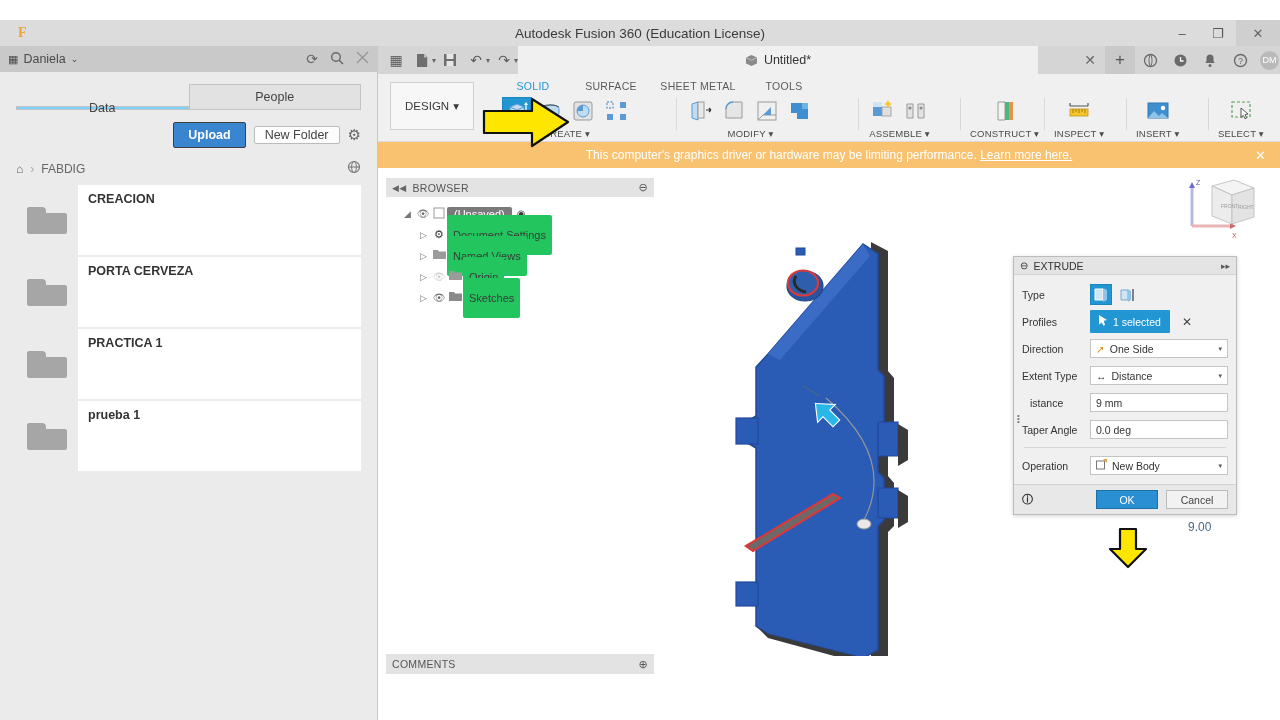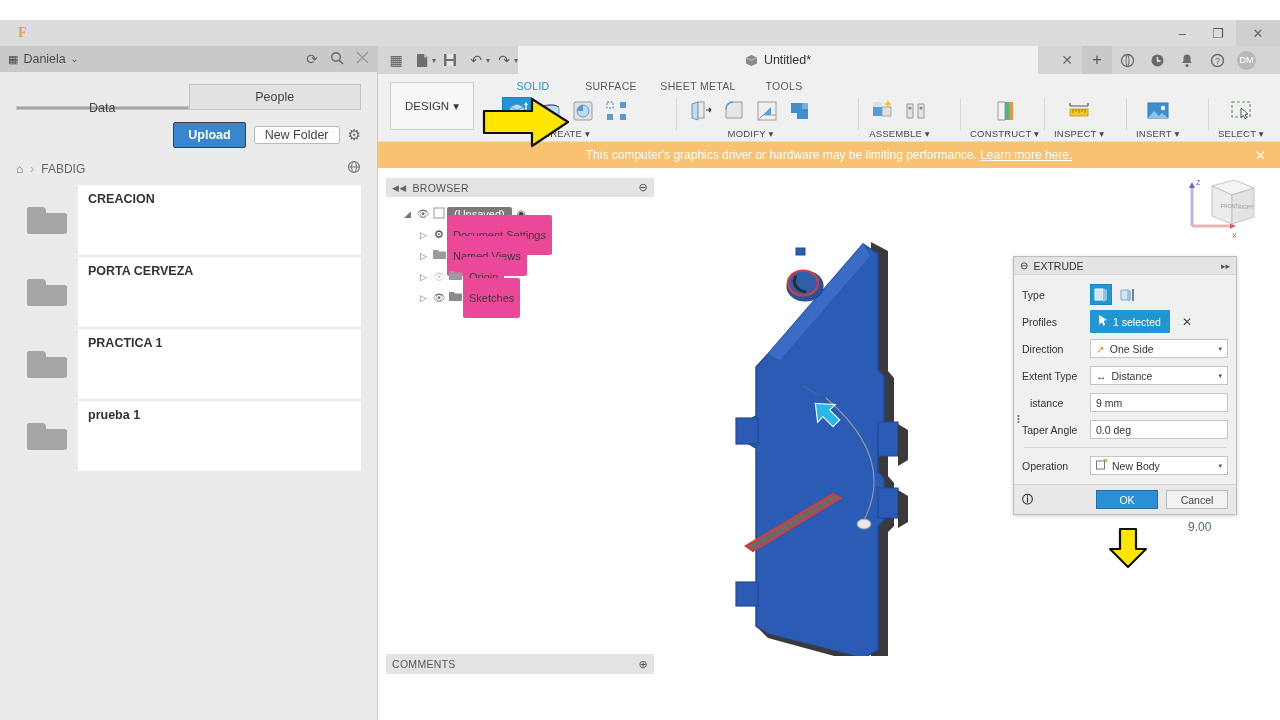--- a/index.html
+++ b/index.html
@@ -43,21 +43,21 @@
   .dp-header .grid-ic { margin-right: 6px; font-size: 11px; letter-spacing:-1px; }
   .dp-header .caret { margin-left: 5px; font-size: 9px; }
   .dp-header-right { margin-left: auto; display: flex; gap: 12px; align-items: center; }
   .dp-header-right span { font-size: 14px; color: #666; }
 
   .tabs-row { display: flex; margin: 12px 16px 0 16px; height: 26px; }
   .tab {
     flex: 1; display: flex; align-items: center; justify-content: center;
     font-size: 12.5px; color: #444; border: 1px solid #c3c3c3; background: #e2e2e2;
   }
-  .tab.active { background: #a3a3a3; margin-top: 22px; }
+  .tab.active { background: #7dd3fc; margin-top: 22px; }
 
   .dp-actions {
     display: flex; justify-content: flex-end; align-items: center;
     gap: 8px; margin: 12px 16px 0 16px;
   }
   .btn-upload {
     background: #3a85cf; color: #fff; border: 1px solid #404040;
     font-size: 12.5px; font-weight: bold; padding: 5px 14px; border-radius: 2px;
   }
   .btn-newfolder {
@@ -114,21 +114,21 @@
   .tb-car { font-size: 8px; color: #666; margin-left:-4px; }
   .tabbar-right { position: absolute; right: 0; top: 0; height: 28px; display: flex; align-items: center; }
   .tbr-ic {
     width: 30px; height: 28px; display: flex; align-items: center;
     justify-content: center; color: #6a6a6a; font-size: 14px;
   }
   .tbr-plus { background: #c9c9c9; color: #555; font-size: 17px; }
   .avatar {
     width: 21px; height: 21px; border-radius: 50%; background: #b9b9b9;
     color: #fff; font-size: 9px; display: flex; align-items: center;
-    justify-content: center; margin: 0 23px 0 4px; border: 1.5px solid #dadada;
+    justify-content: center; margin: 0 0 0 4px; border: 1.5px solid #dadada;
   }
 
   
   .ribbon { height: 68px; background: #f0f0f0; position: relative; border-bottom: 1px solid #ddd; }
   .design-box {
     position: absolute; left: 12px; top: 8px; width: 84px; height: 48px;
     border: 1px solid #cfcfcf; background: #f7f7f7; display: flex;
     align-items: center; justify-content: center; font-size: 11.5px; color: #3a3a3a; gap:4px;
   }
   .ribbon-tabs { position: absolute; left: 118px; top: 6px; display: flex; gap: 0; }
@@ -159,21 +159,21 @@
     padding: 0 6px; font-size: 10.5px; color: #555; letter-spacing: .3px;
   }
   .bp-head .collapse { color: #666; margin-right: 6px; font-size: 9px; }
   .bp-head .dot { margin-left: auto; font-size: 11px; color: #555; }
   .bp-body { background: #fff; padding-top: 6px; }
   .tree-row { display: flex; align-items: center; height: 21px; font-size: 11px; color: #3a3a3a; }
   .tw { width: 15px; text-align: center; color: #777; font-size: 9px; }
   .eye { width: 16px; text-align: center; color: #6a6a6a; font-size: 10px; }
   .ficon { width: 16px; text-align: center; font-size: 11px; }
   .node-sel { background: #7a7a7a; color: #fff; padding: 1px 7px; border-radius: 2px; }
-  .node-lbl { background: #ec4899; padding: 14px 6px; border-radius:2px; }
+  .node-lbl { background: #22c55e; padding: 14px 6px; border-radius:2px; }
 
   .comments {
     position: absolute; left: 8px; top: 486px; width: 268px; height: 20px;
     background: #e3e3e3; display: flex; align-items: center; padding: 4px 6px;
     font-size: 10.5px; color: #555; letter-spacing:.3px;
   }
   .comments .dot { margin-left: auto; font-size: 11px; }
 
   
   .dialog {
@@ -235,20 +235,21 @@
   }
   .viewcube { position: absolute; right: 16px; top: 6px; width: 92px; height: 78px; }
 </style>
 </head>
 <body>
 
 <div id="app">
 
 <div class="titlebar">
   <div class="fusion-logo">F</div>
+  <div class="title-text">Autodesk Fusion 360 (Education License)</div>
   <div class="win-btns">
     <div class="win-btn">–</div>
     <div class="win-btn">❐</div>
     <div class="win-btn close">✕</div>
   </div>
 </div>
 
 <div class="datapanel">
   <div class="dp-header">
     <span class="grid-ic">▦</span>

